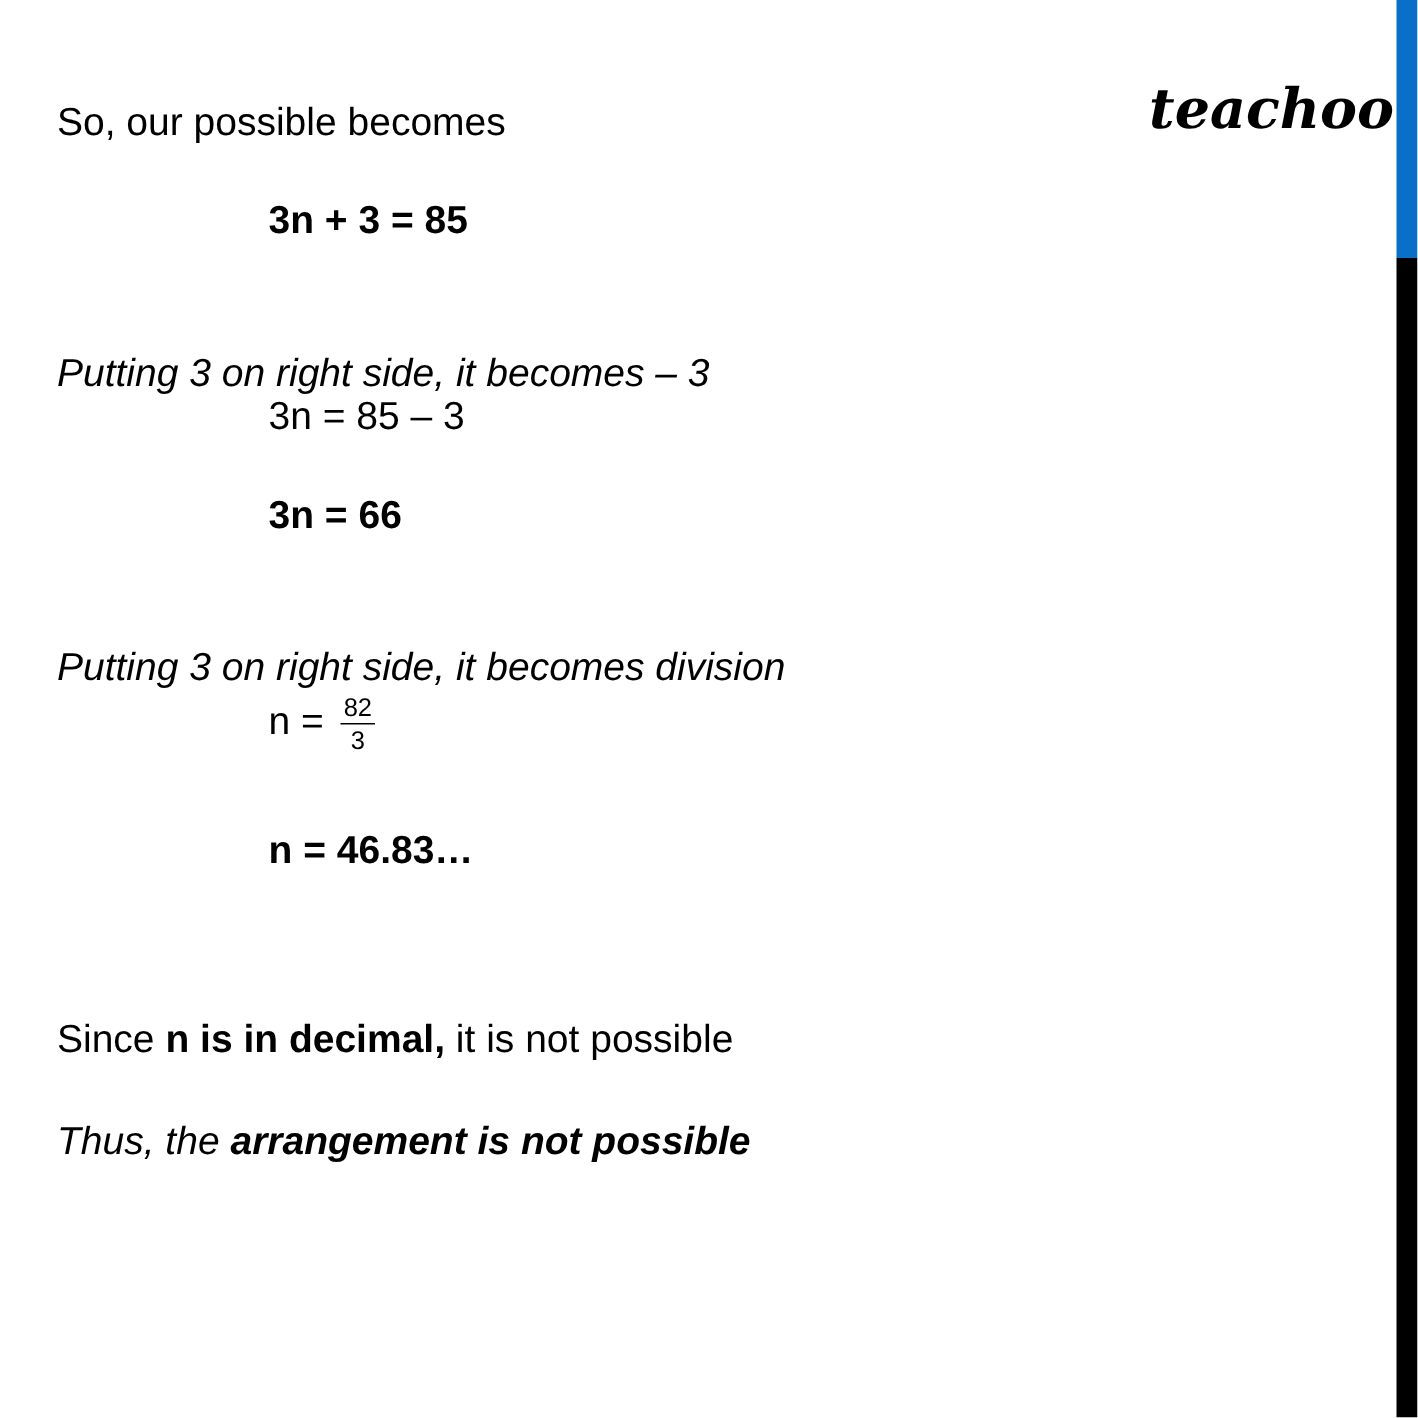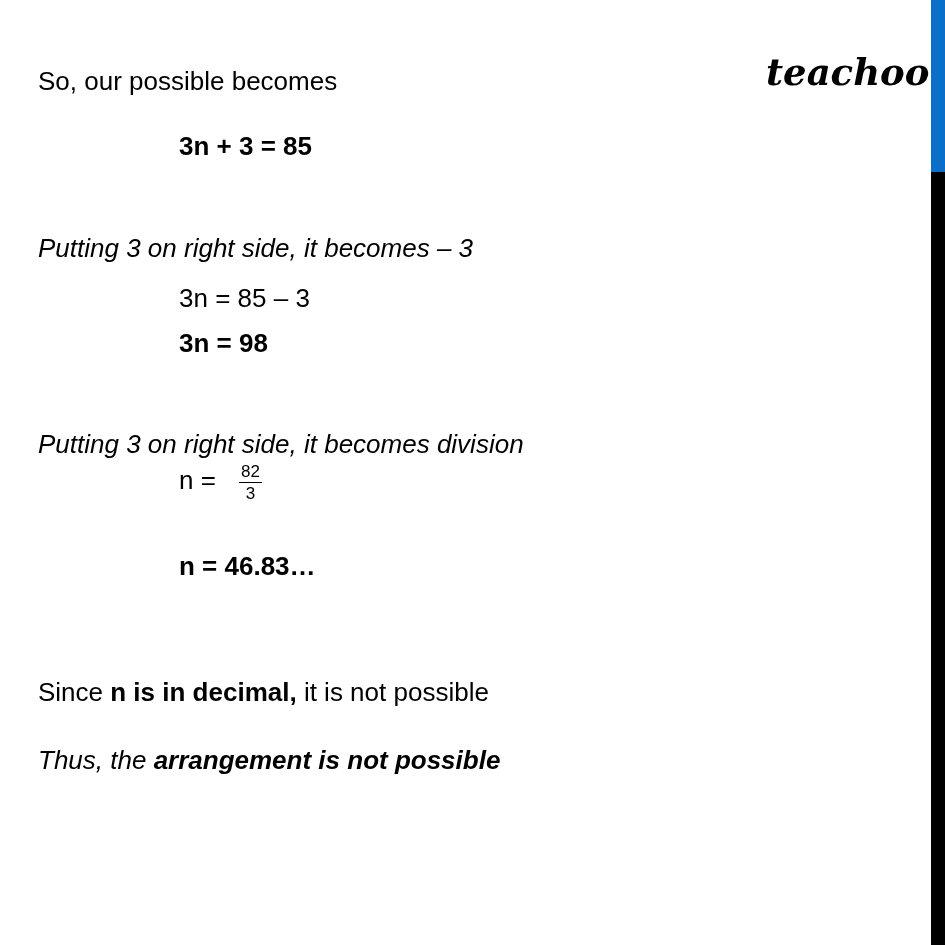--- a/index.html
+++ b/index.html
@@ -5,37 +5,37 @@
   html, body { margin:0; padding:0; }
   body { width:945px; height:945px; background:#ffffff; position:relative; overflow:hidden;
          font-family: "Liberation Sans", "DejaVu Sans", sans-serif; color:#000; }
   .bar-blue { position:absolute; left:931px; top:0; width:14px; height:172px; }
   .bar-black { position:absolute; left:931px; top:172px; width:14px; height:773px; }
   .logo { position:absolute; left:766px; top:14px; font-family:"DejaVu Serif", serif; font-style:italic;
           font-weight:bold; font-size:37px; letter-spacing:0px;margin-top:36px; }
   .line { position:absolute; font-size:26px; white-space:nowrap; line-height:30px; }
   .b { font-weight:bold; }
   .i { font-style:italic;margin-top:36px; }
-  .frac { display:inline-block; vertical-align:middle; text-align:center; font-size:17px; line-height:19px; margin-left:16px; }
+  .frac { display:inline-block; vertical-align:middle; text-align:center; font-size:17px; line-height:19px; margin-left:4px; }
   .frac .num { display:block; border-bottom:1.5px solid #000; padding:0 2px 1px 2px; }
   .frac .den { display:block; padding-top:1px; }
 </style>
 </head>
 <body>
 
 <div class="bar-blue" style="background:#0a6fc9"></div>
 <div class="bar-black" style="background:#000"></div>
 
 <div class="logo">teachoo</div>
 
 <div class="line" style="left:38px; top:66px;">So, our possible becomes</div>
 <div class="line b" style="left:179px; top:131px;">3n + 3 = 85</div>
 <div class="line i" style="left:38px; top:197px;">Putting 3 on right side, it becomes – 3</div>
-<div class="line" style="left:179px; top:262px;margin-top:21px;">3n = 85 – 3</div>
-<div class="line b" style="left:179px; top:328px;">3n = 98</div>
+<div class="line" style="left:179px; top:262px;">3n = 85 – 3</div>
+<div class="line b" style="left:179px; top:328px;">3n = 66</div>
 <div class="line i" style="left:38px; top:393px;text-align:right;">Putting 3 on right side, it becomes division</div>
 
 <div class="line" style="left:179px; top:462px;">
   <span>n = </span><span class="frac"><span class="num">82</span><span class="den">3</span></span>
 </div>
 
 <div class="line b" style="left:179px; top:551px;">n = 46.83…</div>
 
 <div class="line" style="left:38px; top:677px;">
   <span>Since </span><span class="b">n is in decimal,</span><span> it is not possible</span>

